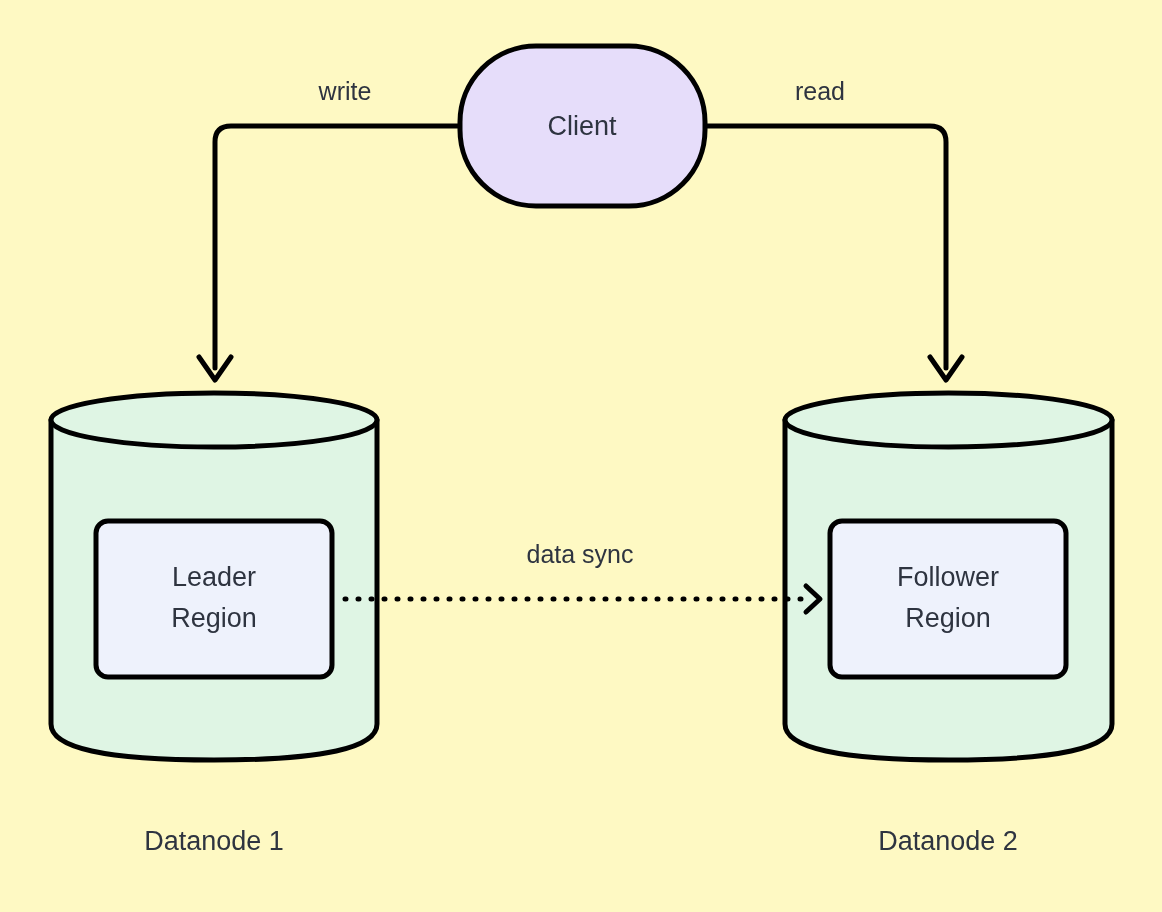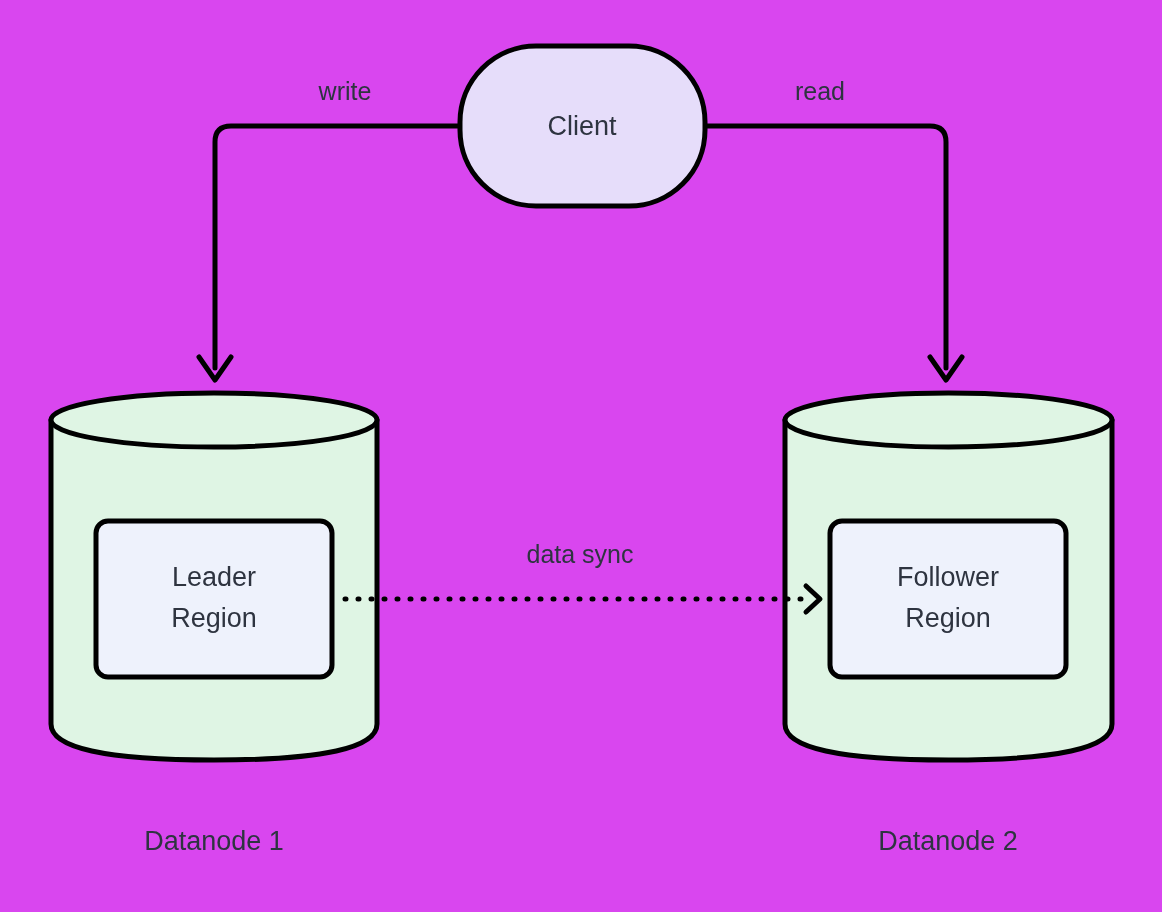--- a/index.html
+++ b/index.html
@@ -8,21 +8,21 @@
     padding: 0;
     background: #ffffff;
   }
   body {
     font-family: "Liberation Sans", "DejaVu Sans", sans-serif;
   }
   #diagram-root {
     position: relative;
     width: 1162px;
     height: 912px;
-    background: #d946ef;
+    background: #fef9c3;
     overflow: hidden;
   }
   svg#diagram-svg {
     display: block;
     width: 1162px;
     height: 912px;
   }
   .node-label {
     font-family: "Liberation Sans", "DejaVu Sans", sans-serif;
     font-size: 27px;

